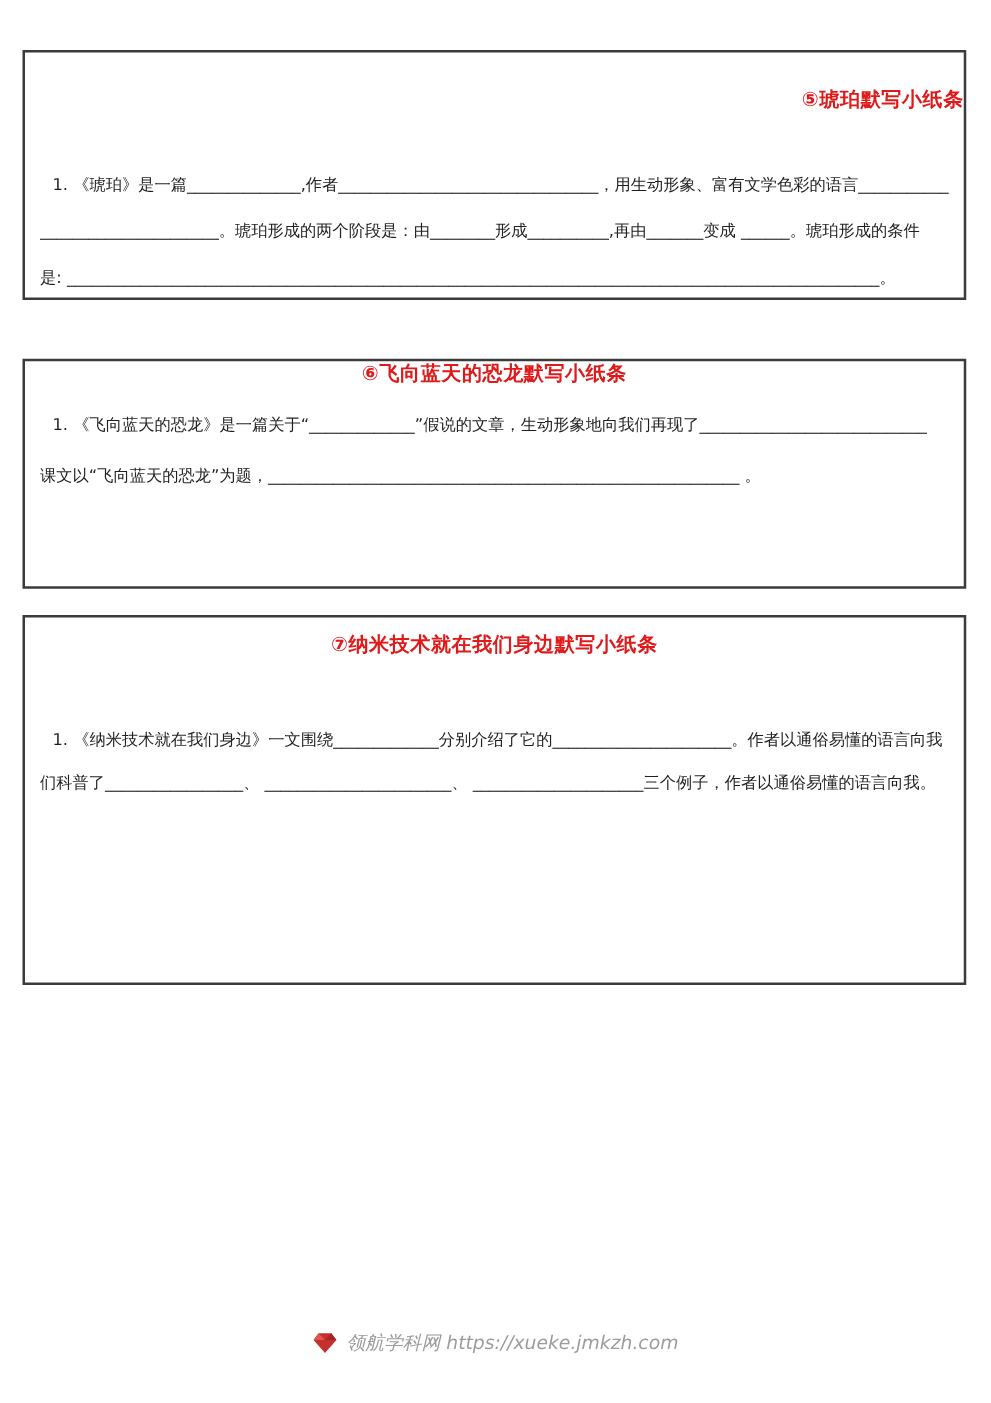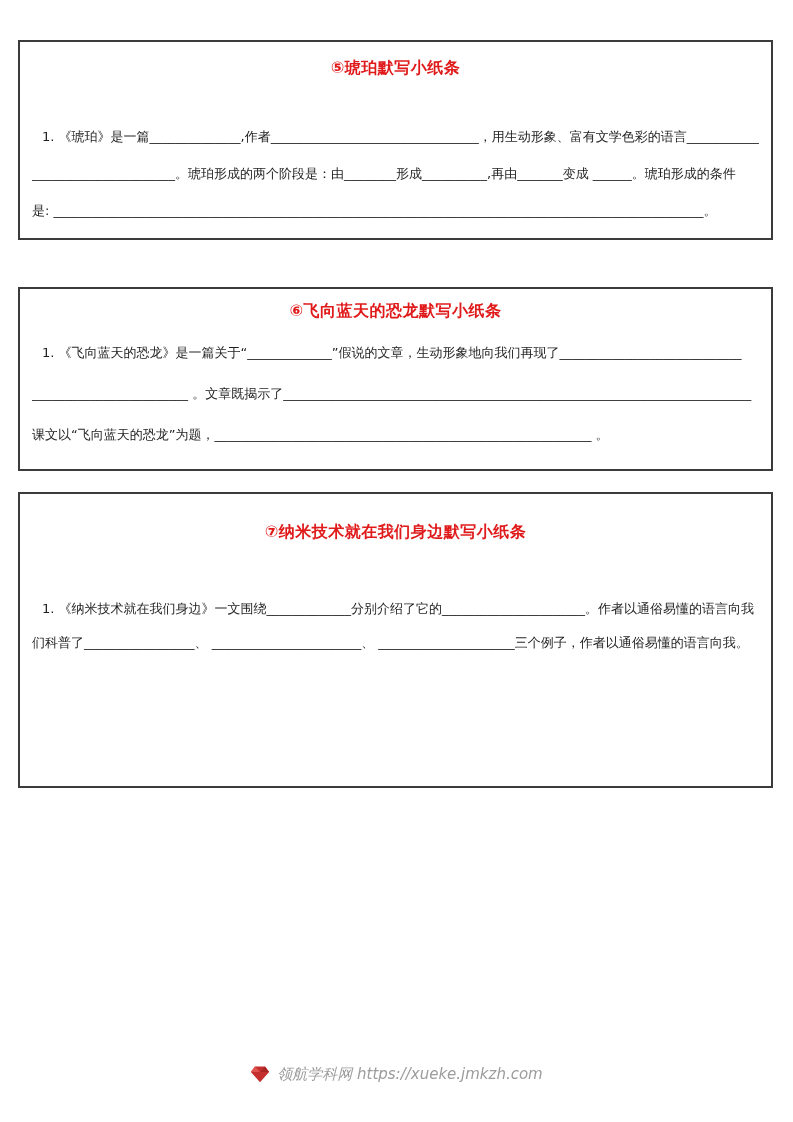--- a/index.html
+++ b/index.html
@@ -34,23 +34,23 @@
 
   .box h2 {
     margin: 0;
     text-align: center;
     color: #e01a1a;
     font-size: 16px;
     line-height: 20px;
     font-weight: bold;
     letter-spacing: 0.5px;
   }
-  .box1 h2 { padding-top: 16px; }
-  .box2 h2 { padding-top: 12px; }
-  .box3 h2 { padding-top: 28px; }
+  .box1 h2 { padding-top: 28px; text-align: right; }
+  .box2 h2 { }
+  .box3 h2 { padding-top: 12px; }
 
   .body {
     padding: 0 12px;
     color: #1f1f1f;
     font-size: 13px;
   }
   .body1 { margin-top: 40px; }
   .body1 p { line-height: 37px; }
   .body2 { margin-top: 11px; }
   .body2 p { line-height: 41px; }
@@ -96,21 +96,20 @@
       <p class="indent">1. 《琥珀》是一篇______________,作者________________________________，用生动形象、富有文学色彩的语言_____________</p>
       <p>______________________。琥珀形成的两个阶段是：由________形成__________,再由_______变成 ______。琥珀形成的条件</p>
       <p>是: ____________________________________________________________________________________________________。</p>
     </div>
   </section>
 
   <section class="box box2">
     <h2>⑥飞向蓝天的恐龙默写小纸条</h2>
     <div class="body body2">
       <p class="indent">1. 《飞向蓝天的恐龙》是一篇关于“_____________”假说的文章，生动形象地向我们再现了____________________________</p>
-      <p>________________________ 。文章既揭示了________________________________________________________________________</p>
       <p>课文以“飞向蓝天的恐龙”为题，__________________________________________________________ 。</p>
     </div>
   </section>
 
   <section class="box box3">
     <h2>⑦纳米技术就在我们身边默写小纸条</h2>
     <div class="body body3">
       <p class="indent">1. 《纳米技术就在我们身边》一文围绕_____________分别介绍了它的______________________。作者以通俗易懂的语言向我</p>
       <p>们科普了_________________、 _______________________、 _____________________三个例子，作者以通俗易懂的语言向我。</p>
     </div>

